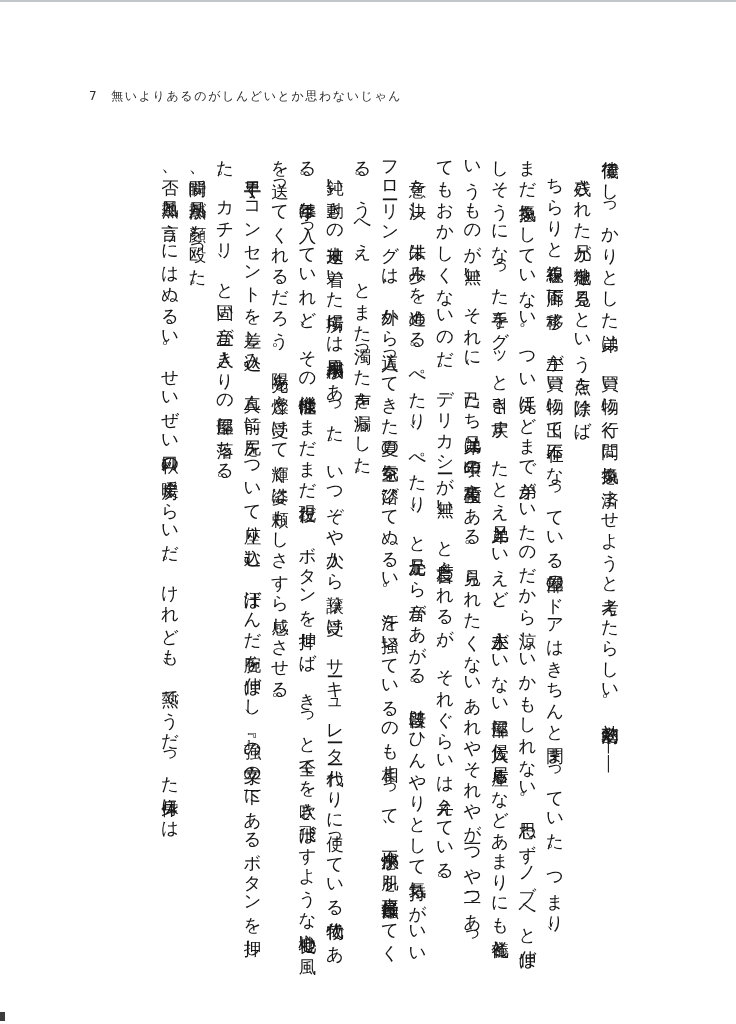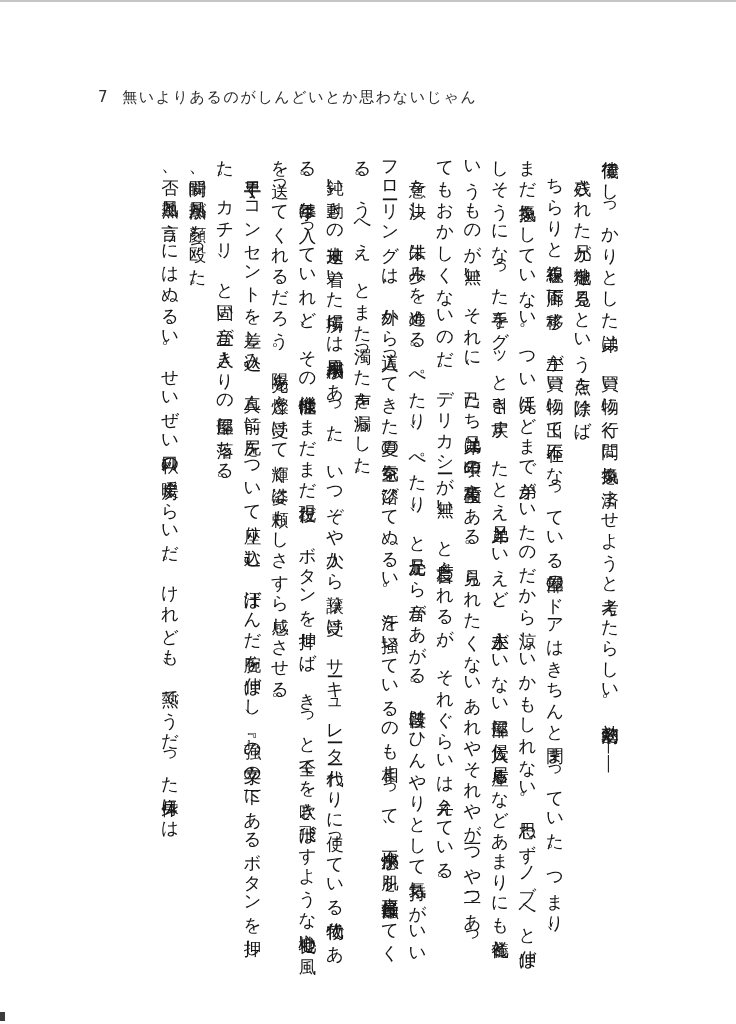--- a/index.html
+++ b/index.html
@@ -21,23 +21,23 @@
   
   .corner-mark {
     position: absolute;
     left: 0; bottom: 3px;
     width: 5px; height: 9px;
     background: #3c3c3c;
   }
   .page-header {
     position: absolute;
     top: 88px;
-    left: 98px;
+    left: 89px;
     font-family: "DejaVu Sans", sans-serif;
-    font-size: 15px;
+    font-size: 12px;
     color: #2b2b2b;
     letter-spacing: 1.6px;
     white-space: nowrap;
   }
   .page-header .pnum {
     margin-right: 13px;
   }
   .body-text {
     position: absolute;
     top: 148px;

